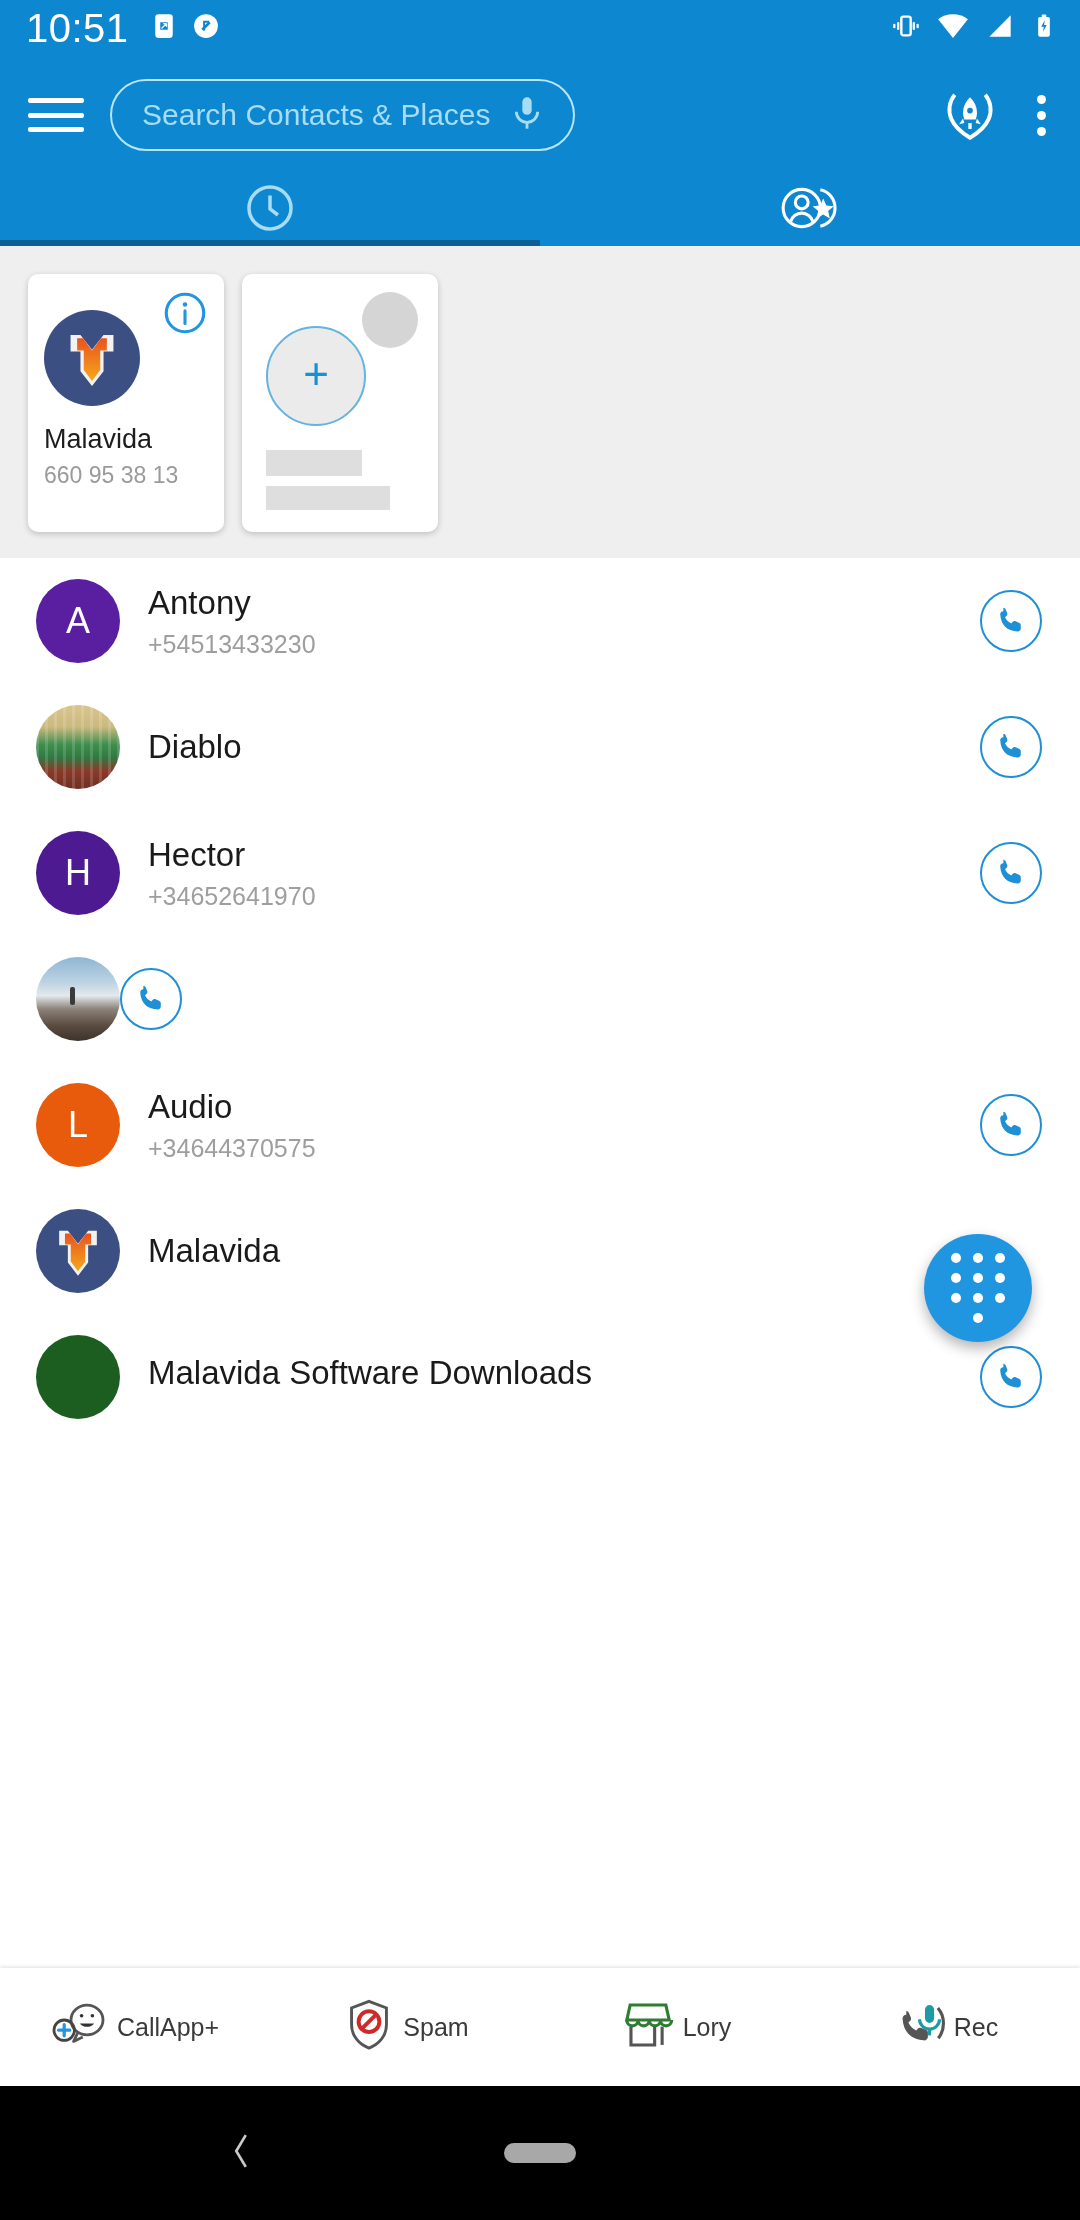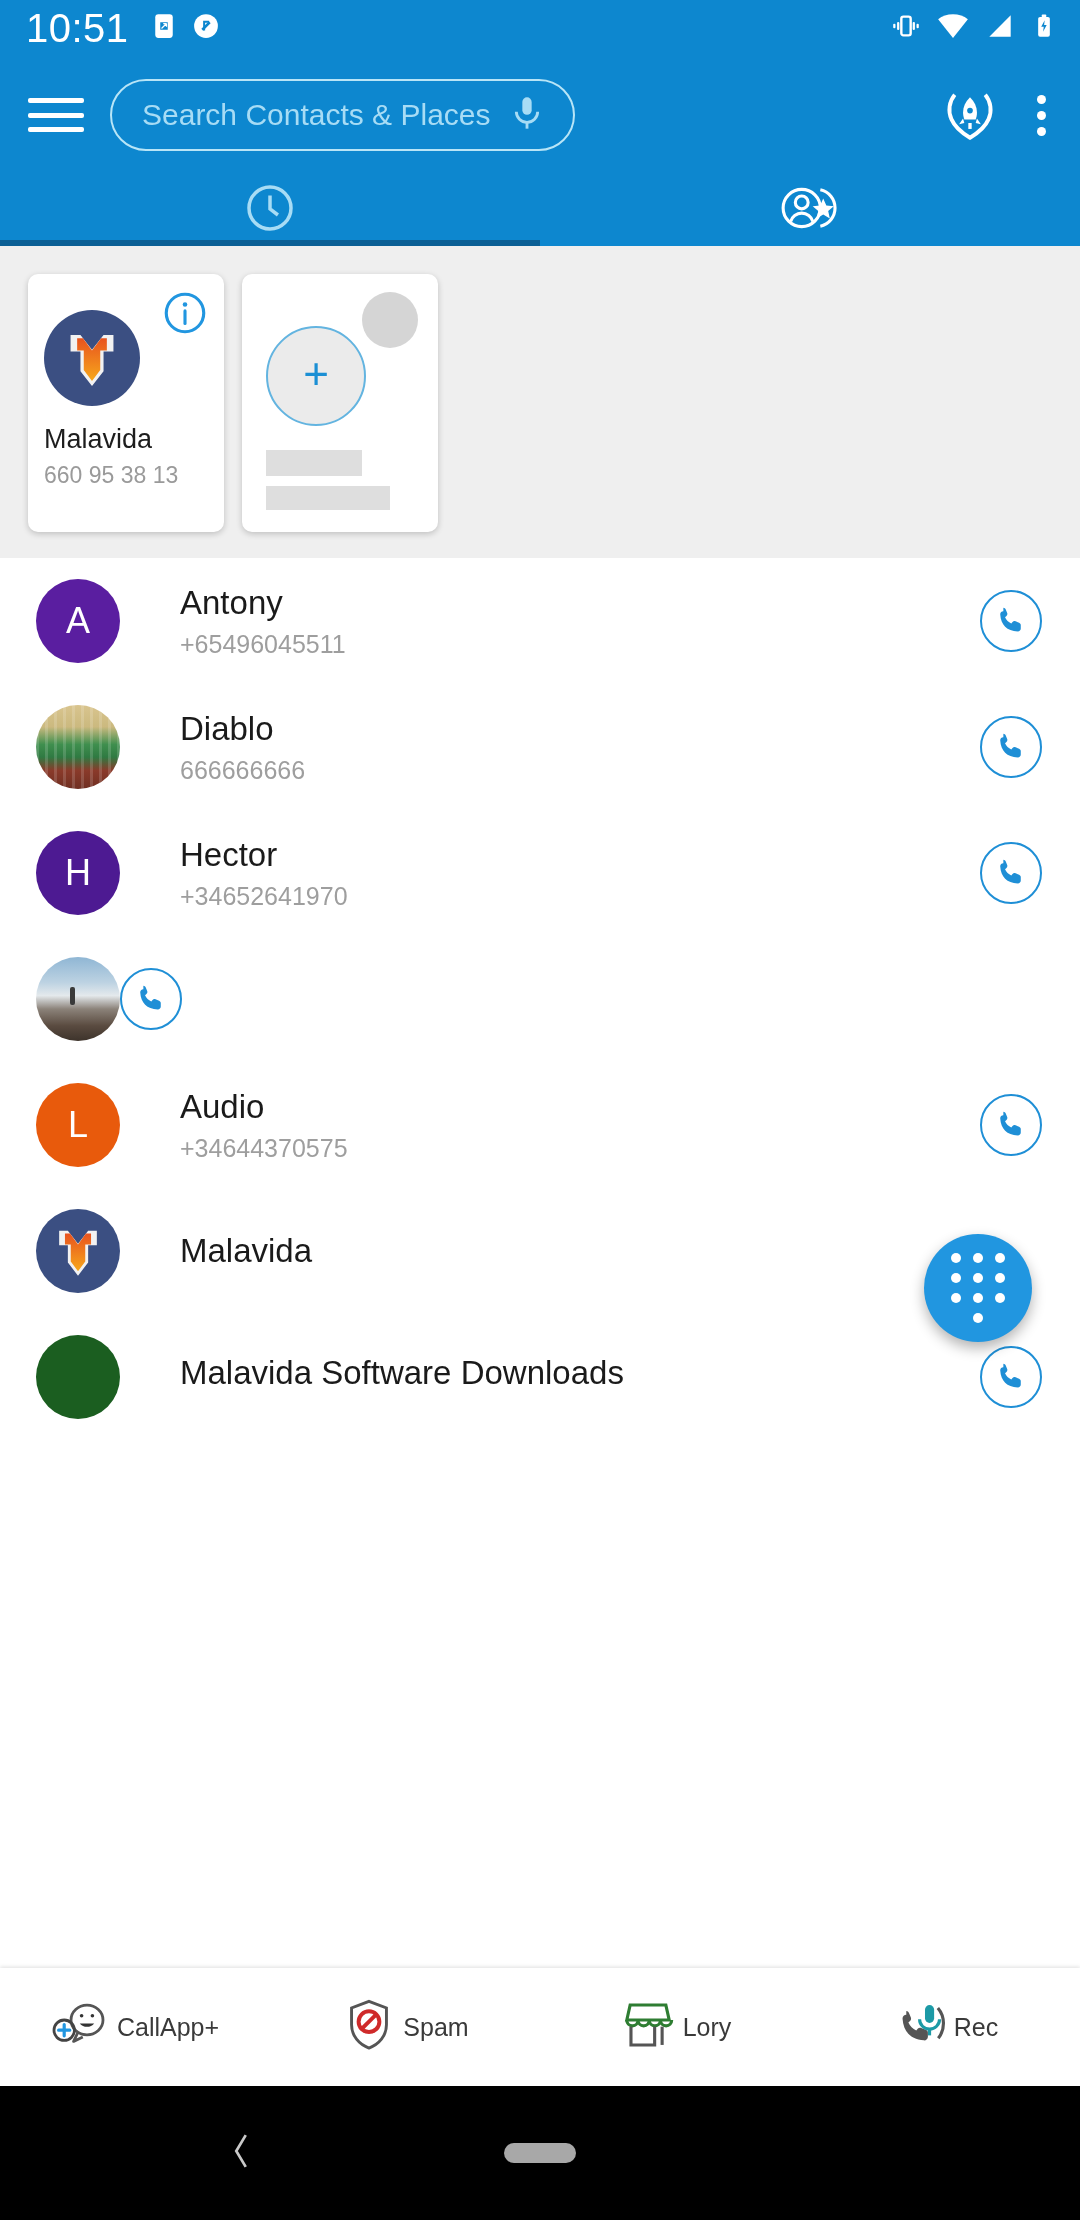--- a/index.html
+++ b/index.html
@@ -83,21 +83,21 @@
   
   .contact-list { background:#fff; position:relative; }
   .contact-row {
     height:126px; display:flex; align-items:center; padding:0 38px 0 36px;
   }
   .c-avatar {
     width:84px; height:84px; border-radius:50%; flex:0 0 auto;
     display:flex; align-items:center; justify-content:center;
     color:#fff; font-size:36px; overflow:hidden; position:relative;
   }
-  .c-text { margin-left:60px; flex:1; min-width:0; }
+  .c-text { margin-left:28px; flex:1; min-width:0; }
   .c-name { font-size:33px; color:#1a1a1a; white-space:nowrap; overflow:hidden; }
   .c-phone { font-size:25px; color:#9e9e9e; margin-top:8px; white-space:nowrap; }
   .call-btn {
     width:62px; height:62px; border-radius:50%; border:2.5px solid #1f8fd6;
     display:flex; align-items:center; justify-content:center; flex:0 0 auto;
   }
 
   
   .photo-diablo {
     background:
@@ -292,34 +292,33 @@
 </div>
 
 <div class="contact-list">
 
   <div class="contact-row">
     <div class="c-avatar" style="background:#5a1ea0">
       <span>A</span>
     </div>
     <div class="c-text">
       <div class="c-name">Antony</div>
-      <div class="c-phone">+65496045511</div>
+      <div class="c-phone">+54513433230</div>
     </div>
     <div class="call-btn">
       <svg width="34" height="34" viewBox="0 0 24 24" fill="#1f8fd6">
           <path d="M6.6 2.6c.8 0 1.4.5 1.7 1.2l1 2.5c.3.8.1 1.6-.5 2.1l-1 .9c.9 2 2.4 3.5 4.4 4.4l.9-1c.5-.6 1.3-.8 2.1-.5l2.5 1c.7.3 1.2.9 1.2 1.7v2.4c0 1.2-1 2.2-2.2 2.1C9.1 19 4.9 14.8 4.4 7.4c-.1-1.2.9-2.2 2.1-2.2h.1V2.6z"></path>
         </svg>
     </div>
   </div>
 
   <div class="contact-row">
     <div class="c-avatar photo-diablo"></div>
     <div class="c-text">
       <div class="c-name">Diablo</div>
-      <div class="c-phone">666666666</div>
     </div>
     <div class="call-btn">
       <svg width="34" height="34" viewBox="0 0 24 24" fill="#1f8fd6">
           <path d="M6.6 2.6c.8 0 1.4.5 1.7 1.2l1 2.5c.3.8.1 1.6-.5 2.1l-1 .9c.9 2 2.4 3.5 4.4 4.4l.9-1c.5-.6 1.3-.8 2.1-.5l2.5 1c.7.3 1.2.9 1.2 1.7v2.4c0 1.2-1 2.2-2.2 2.1C9.1 19 4.9 14.8 4.4 7.4c-.1-1.2.9-2.2 2.1-2.2h.1V2.6z"></path>
         </svg>
     </div>
   </div>
 
   <div class="contact-row">
     <div class="c-avatar" style="background:#4d1a92">

